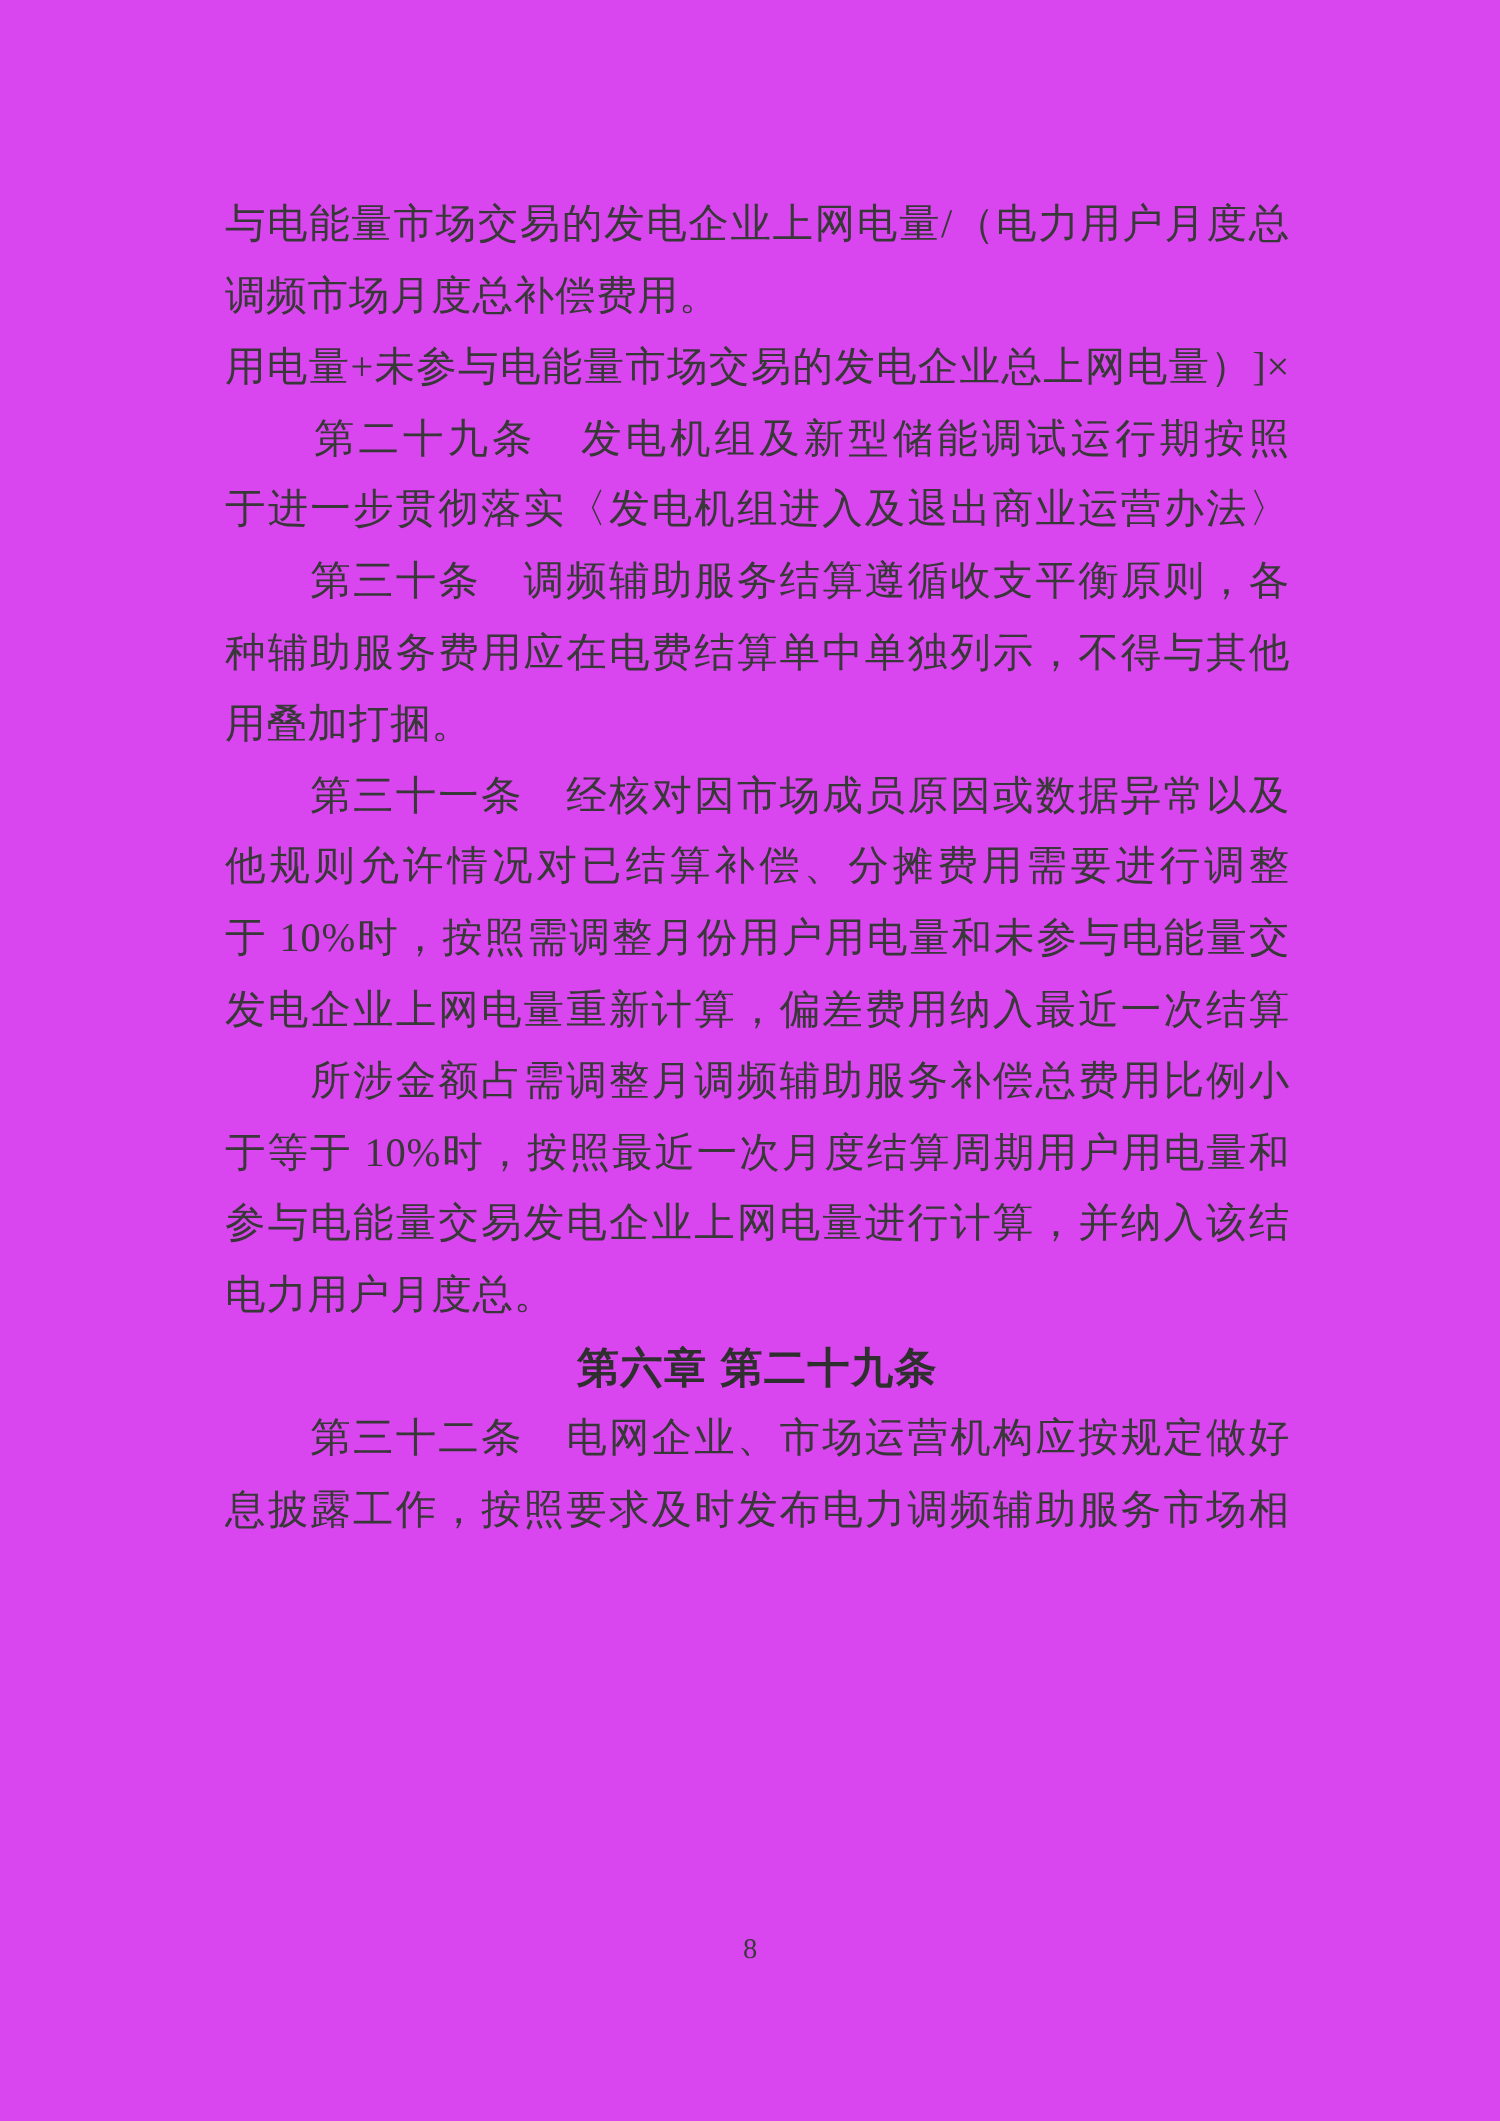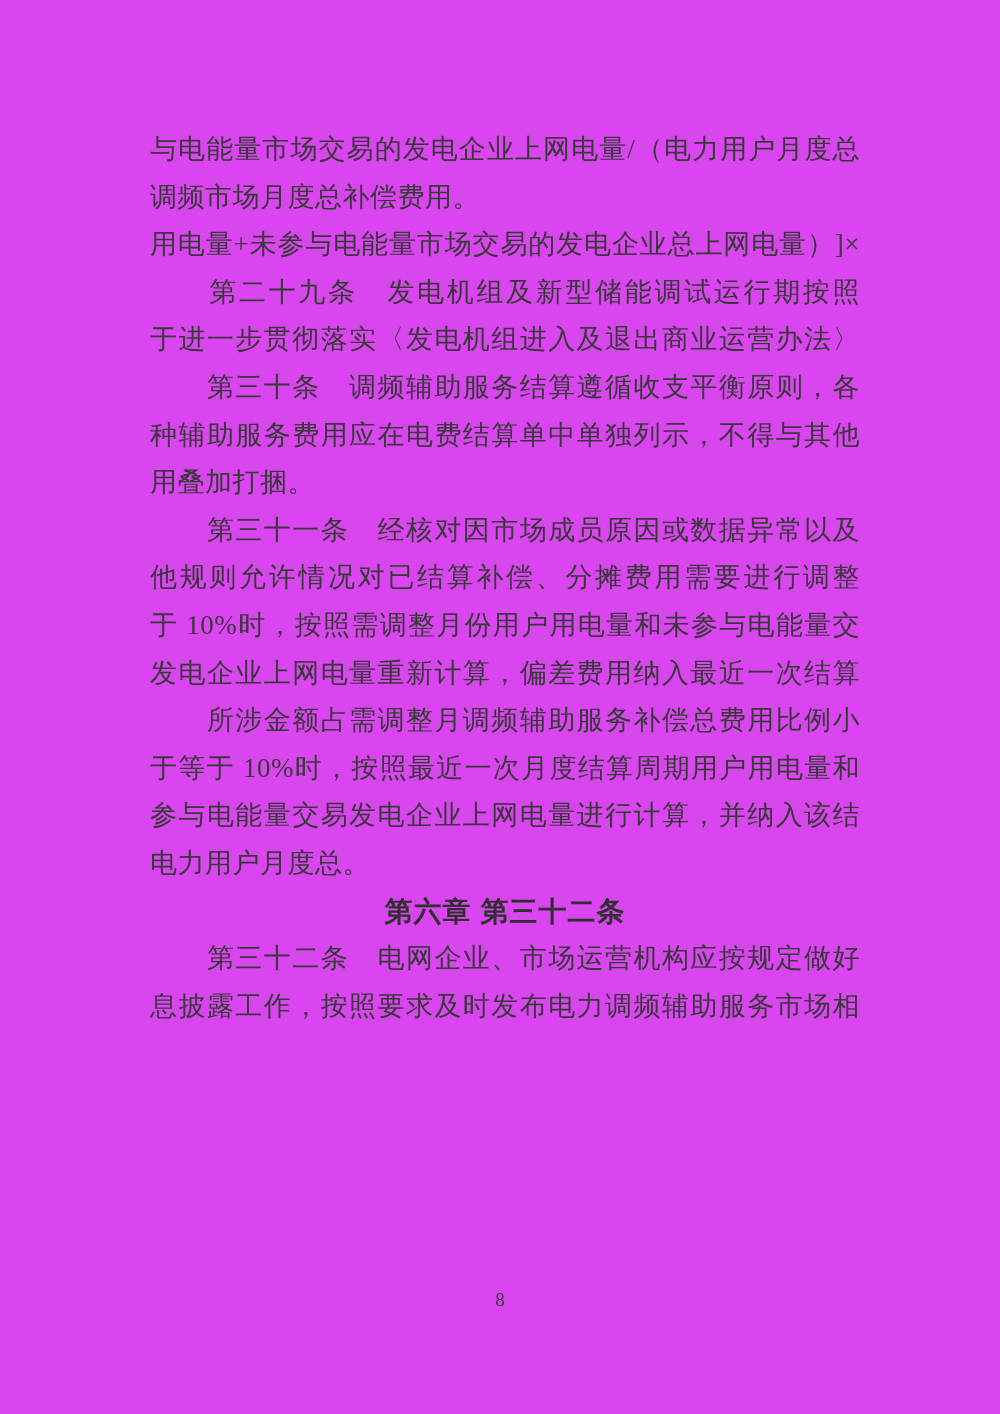--- a/index.html
+++ b/index.html
@@ -73,18 +73,18 @@
       <div class="line fill">种辅助服务费用应在电费结算单中单独列示，不得与其他费</div>
       <div class="line end">用叠加打捆。</div>
       <div class="line fill">　　第三十一条　经核对因市场成员原因或数据异常以及其</div>
       <div class="line fill">他规则允许情况对已结算补偿、分摊费用需要进行调整的，</div>
       <div class="line fill">于 10%时，按照需调整月份用户用电量和未参与电能量交易</div>
       <div class="line fill">发电企业上网电量重新计算，偏差费用纳入最近一次结算周</div>
       <div class="line fill">　　所涉金额占需调整月调频辅助服务补偿总费用比例小</div>
       <div class="line fill">于等于 10%时，按照最近一次月度结算周期用户用电量和未</div>
       <div class="line fill">参与电能量交易发电企业上网电量进行计算，并纳入该结算</div>
       <div class="line end">电力用户月度总。</div>
-      <div class="line heading">第六章 第三十二条</div>
+      <div class="line heading">第六章 第二十九条</div>
       <div class="line fill">　　第三十二条　电网企业、市场运营机构应按规定做好信</div>
       <div class="line fill">息披露工作，按照要求及时发布电力调频辅助服务市场相关</div>
     </div>
   <div class="page-number">8</div>
 </div>
 
 </body></html>

